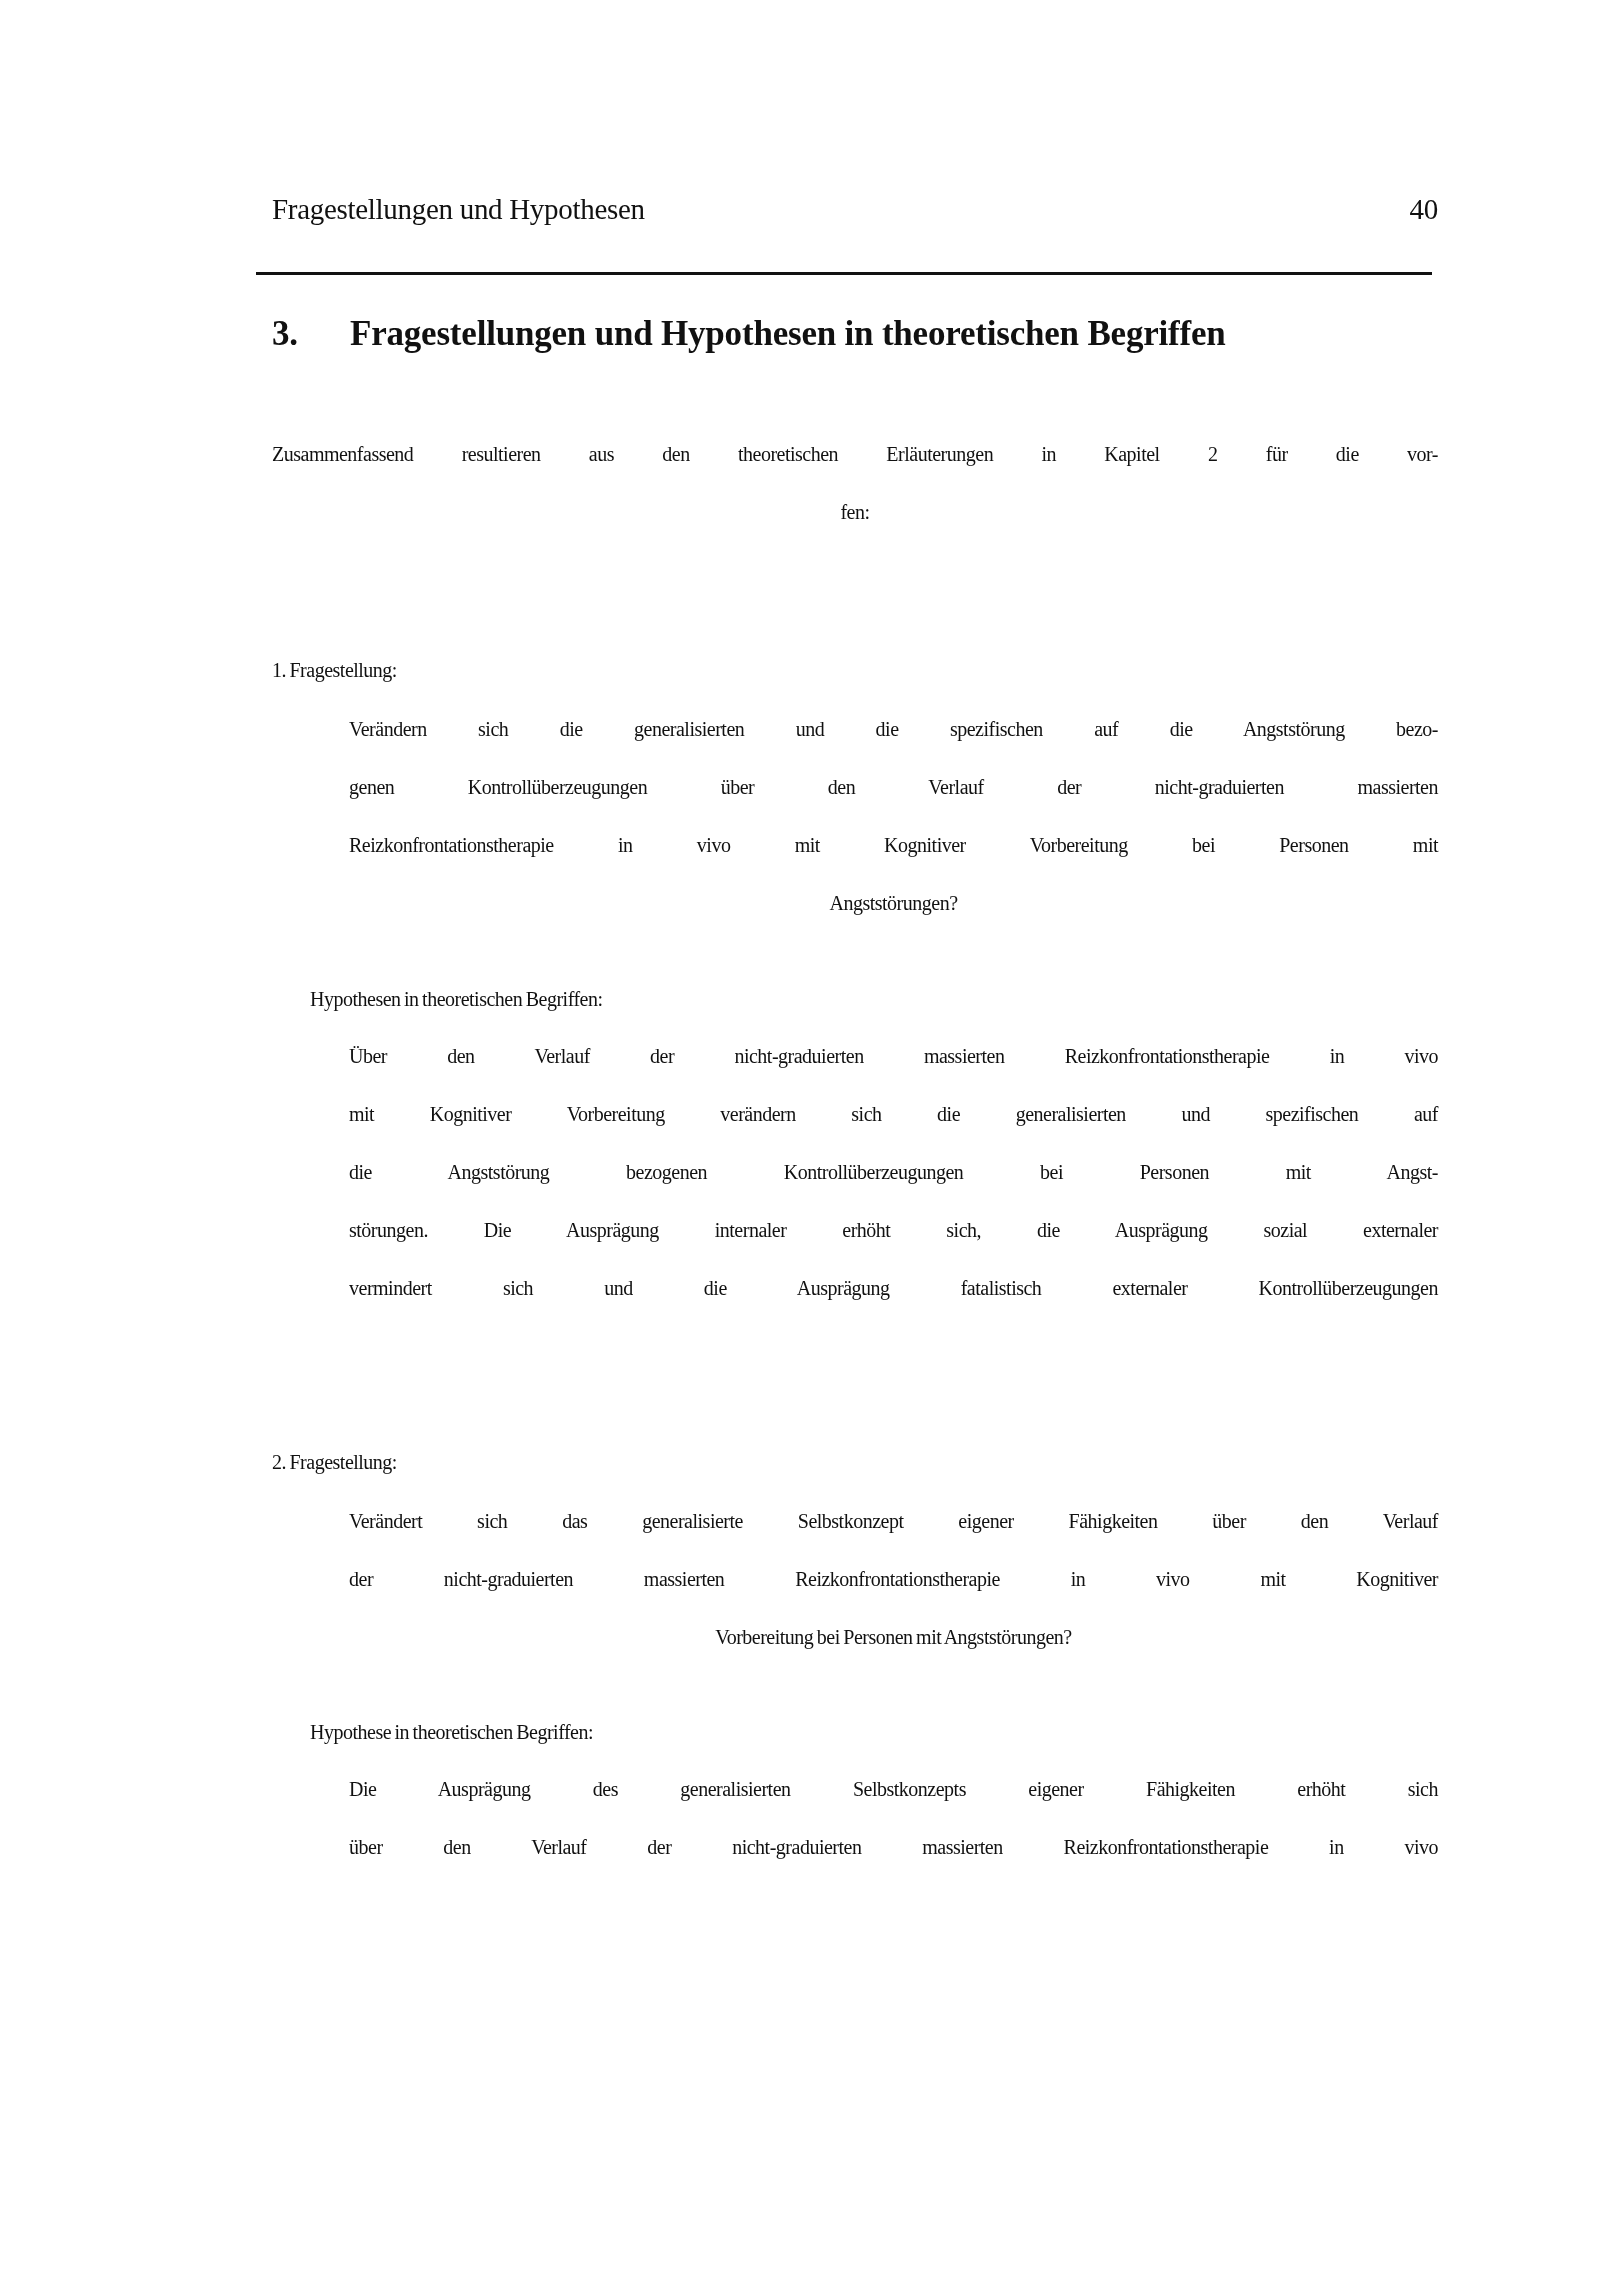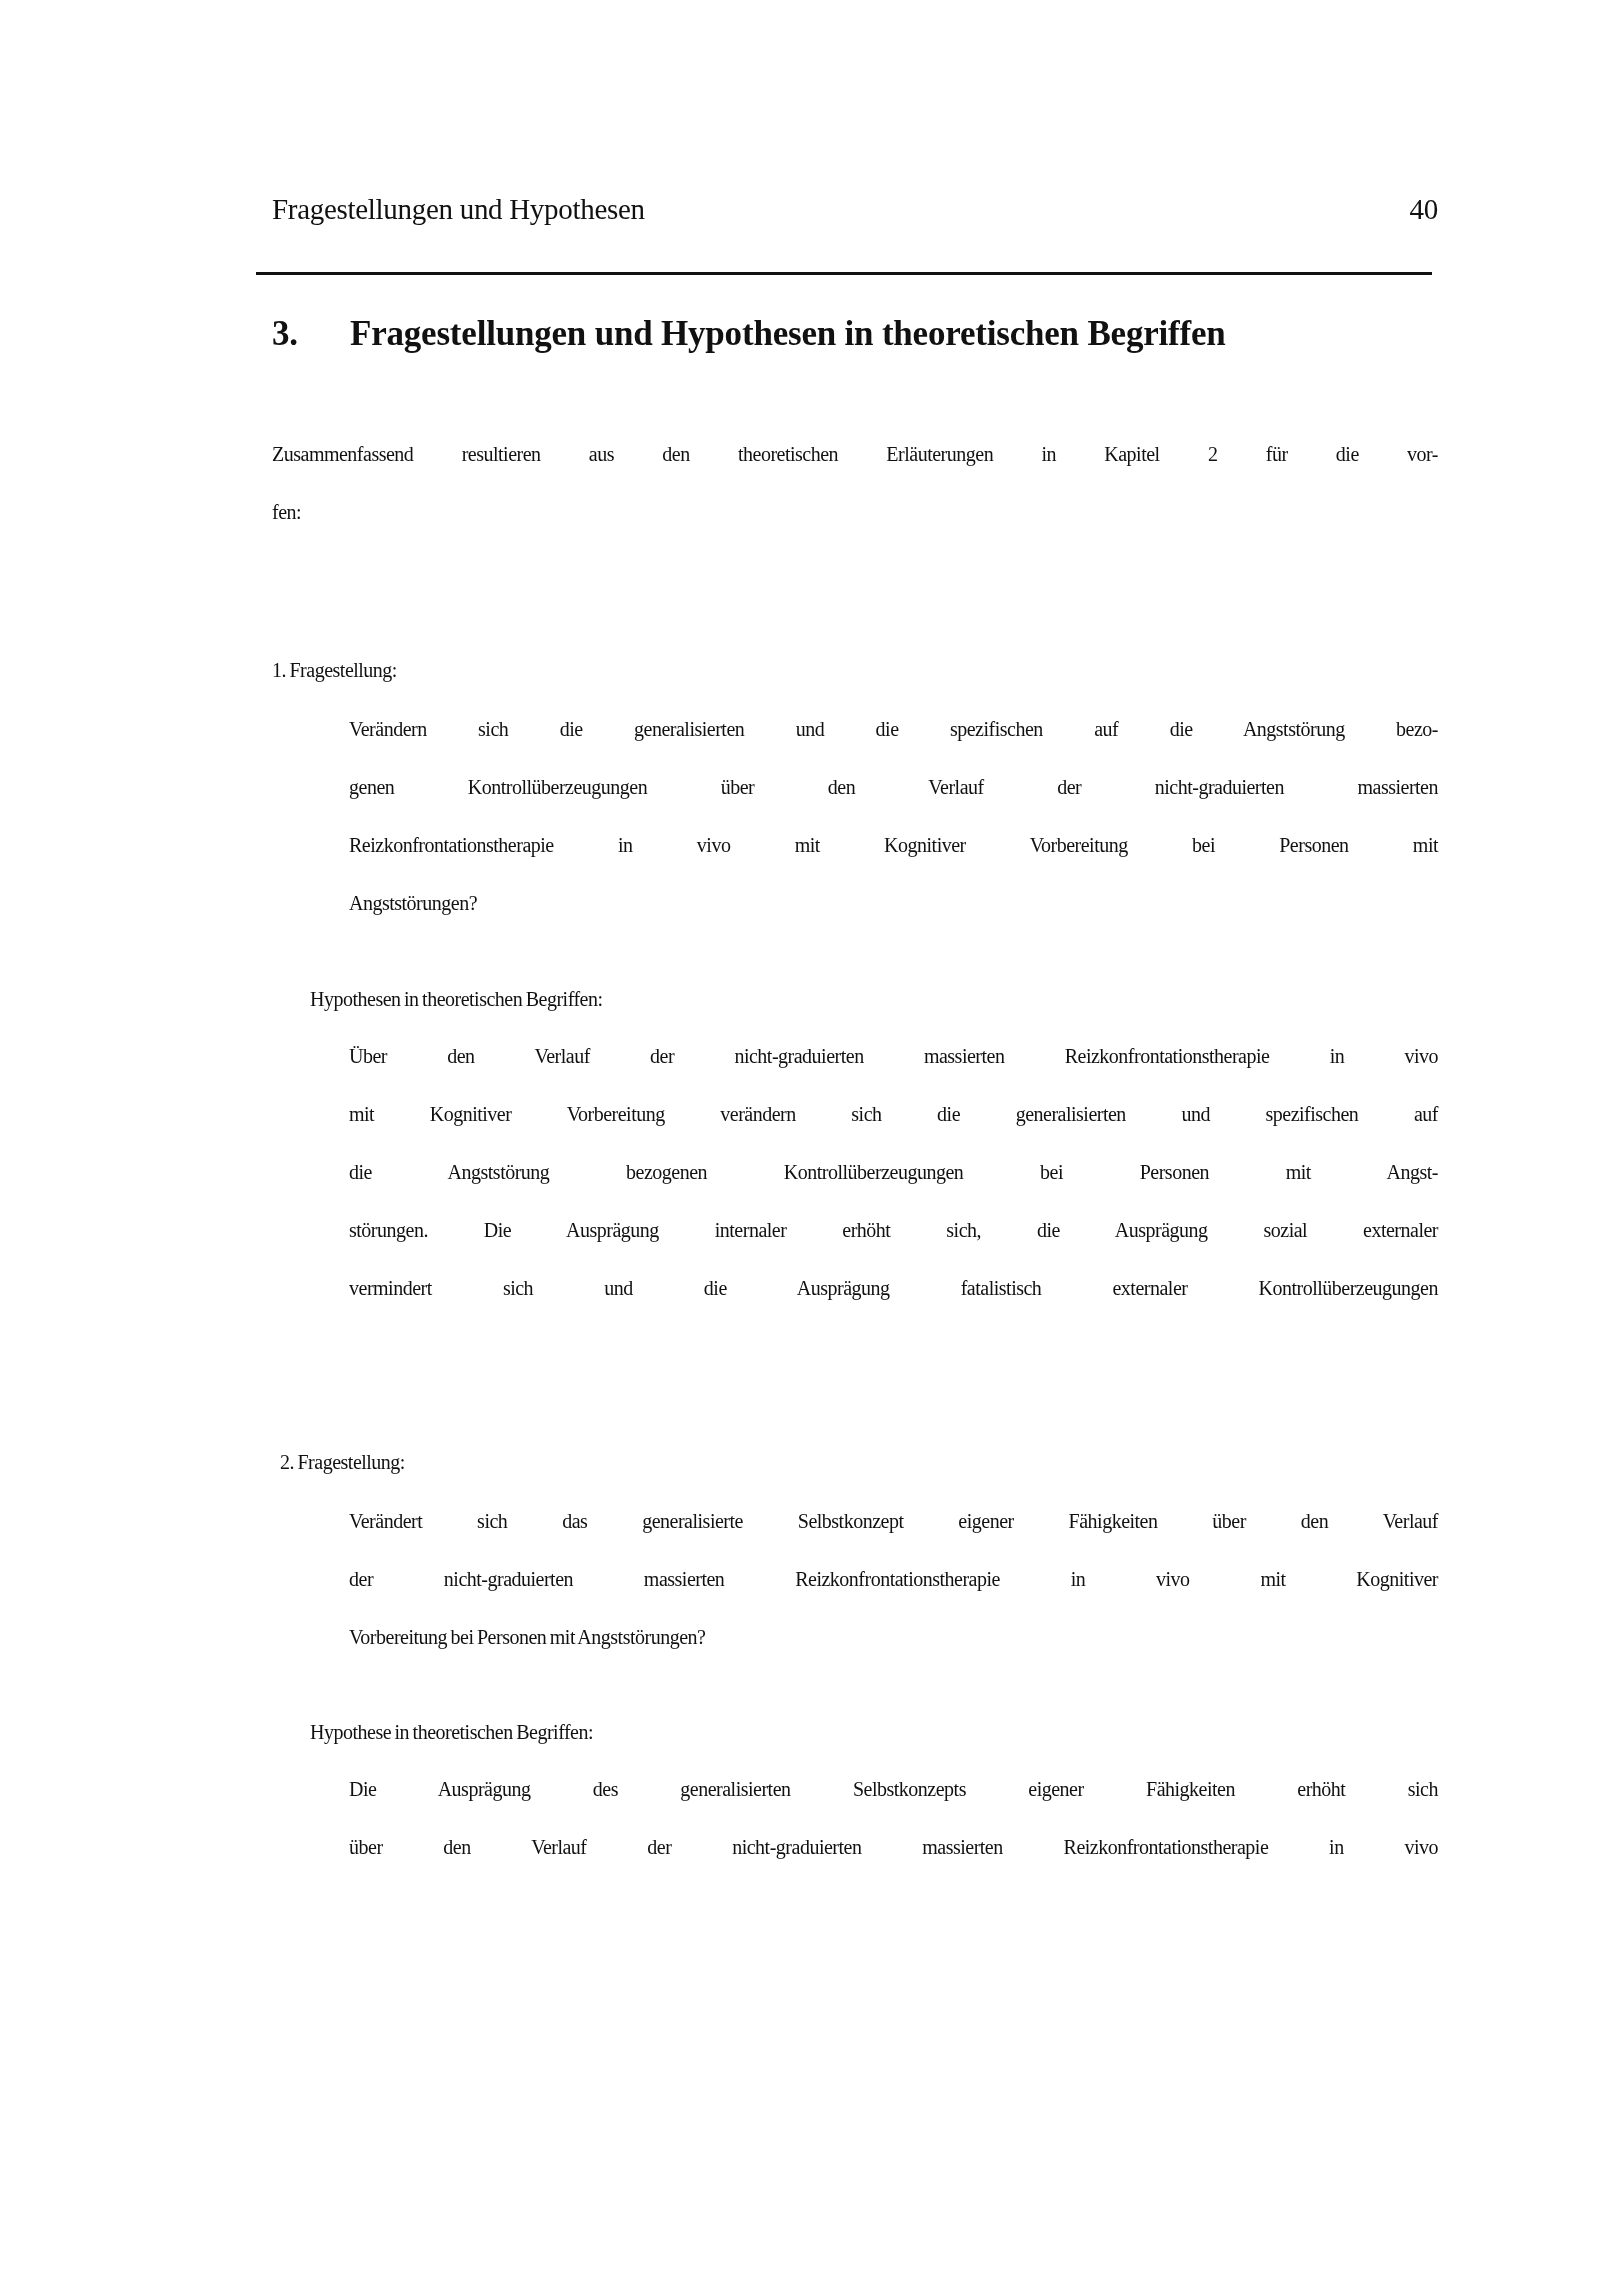--- a/index.html
+++ b/index.html
@@ -56,31 +56,32 @@
       position: absolute;
       font-size: 20px;
       letter-spacing: -0.5px;
       word-spacing: -1px;
     }
     .line {
       display: block;
       height: 58px;
       line-height: 58px;
       white-space: nowrap;
+      text-align: center;
     }
     .justify {
       text-align: justify;
       text-align-last: justify;
     }
     .intro { left: 272px; top: 425px; width: 1166px; }
     .q1-label { left: 272px; top: 641px; }
     .q1-text { left: 349px; top: 700px; width: 1089px; }
     .h1-label { left: 310px; top: 970px; }
     .h1-text { left: 349px; top: 1027px; width: 1089px; }
-    .q2-label { left: 272px; top: 1433px; margin-left: 8px; }
+    .q2-label { left: 272px; top: 1433px; }
     .q2-text { left: 349px; top: 1492px; width: 1089px; }
     .h2-label { left: 310px; top: 1703px; }
     .h2-text { left: 349px; top: 1760px; width: 1089px; }
   </style>
 </head>
 <body>
 
 <div class="page">
 
   <div class="running-header">

